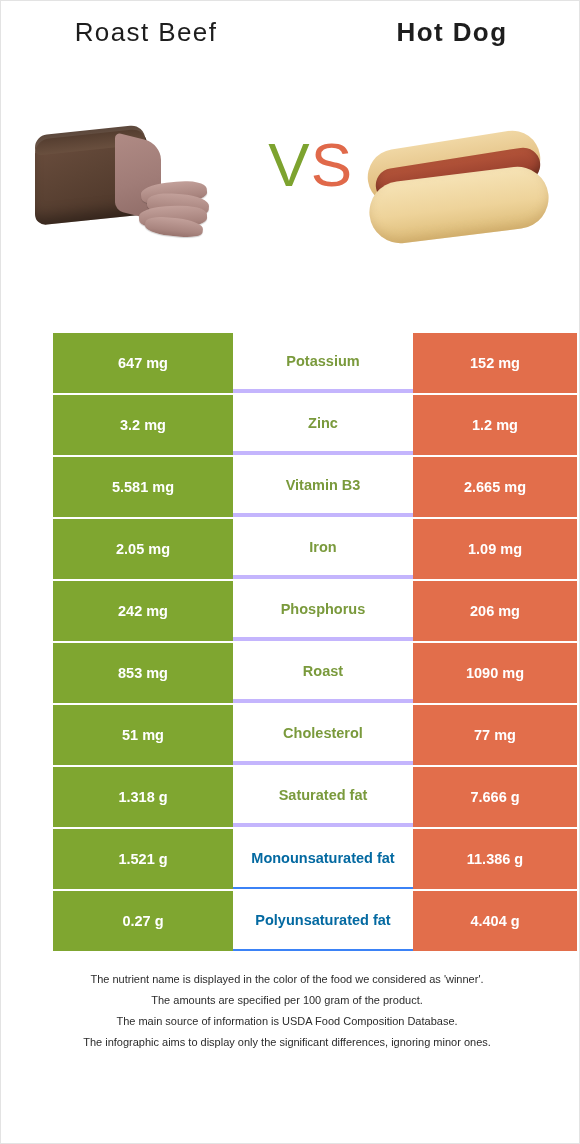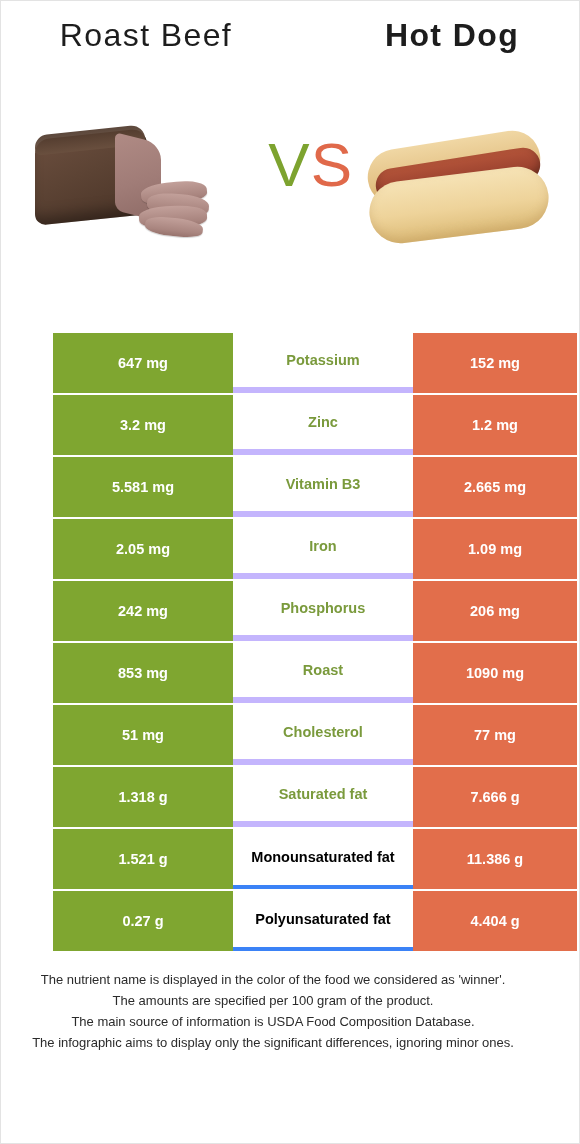--- a/index.html
+++ b/index.html
@@ -29,21 +29,21 @@
   .titles {
     position: absolute;
     left: 0; top: 16px;
     width: 580px;
     height: 44px;
   }
   .title {
     position: absolute;
     top: 0;
     font-family: "Liberation Sans", sans-serif;
-    font-size: 32px;
+    font-size: 26px;
     font-weight: 300;
     letter-spacing: 1.4px;
     color: #1d1d1d;
     white-space: nowrap;
     text-align: center;
   }
   .title-left  { left: 0;   width: 290px; }
   .title-right { left: 306px; width: 290px; font-weight: bold; }
 
   
@@ -178,36 +178,36 @@
     color: #ffffff;
   }
   .cell-mid {
     width: 180px;
     background: #ffffff;
     font-size: 14.5px;
     font-weight: 600;
   }
   .cell-mid.win-green {
     color: #7a9a3c;
-    border-bottom: 6px solid #c4b5fd;
+    border-bottom: 4px solid #c4b5fd;
   }
   .cell-mid.win-orange {
-    color: #000000;
-    border-bottom: 4px solid #3b82f6;
+    color: #0369a1;
+    border-bottom: 2px solid #3b82f6;
   }
 
   
   .footer {
     position: absolute;
-    left: 12px;
+    left: 26px;
     top: 968px;
     width: 520px;
     text-align: center;
     font-family: "Liberation Sans", sans-serif;
-    font-size: 13px;
+    font-size: 11px;
     line-height: 21px;
     color: #2b2b2b;
   }
   .footer p { margin: 0; }
 </style>
 </head>
 <body>
 
 <div class="page">
 

